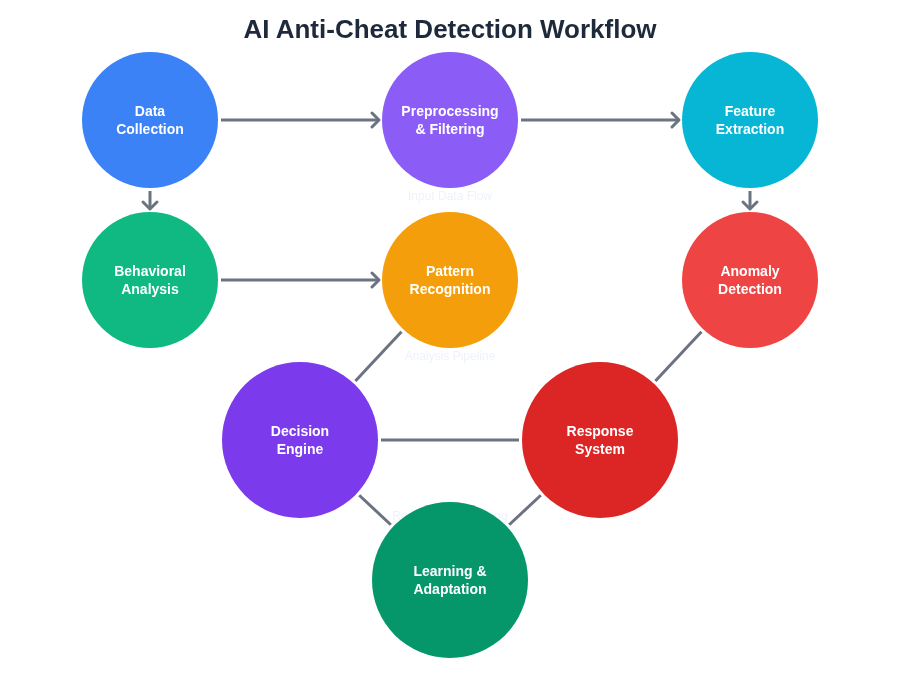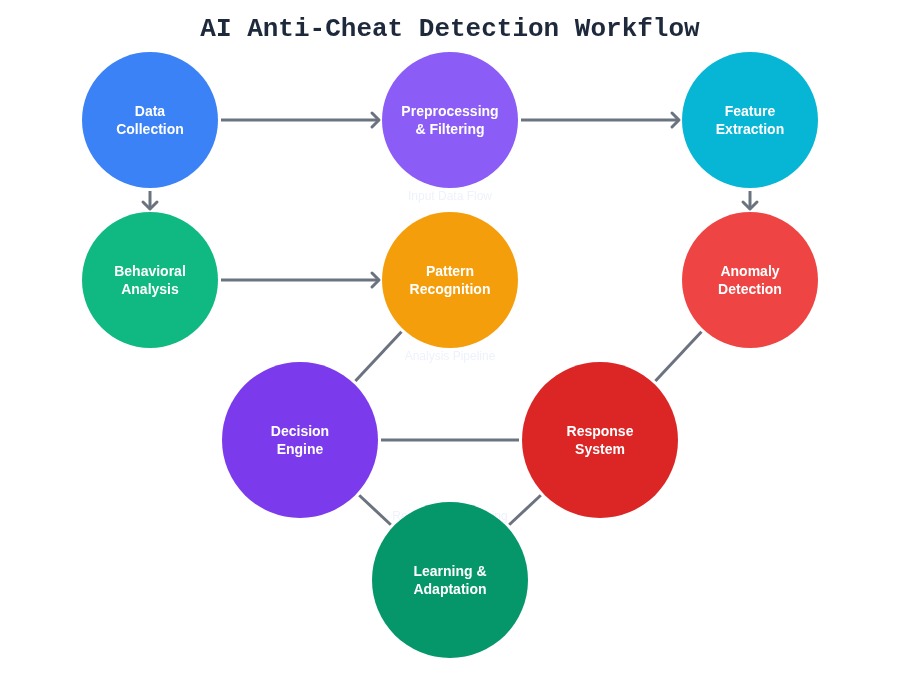--- a/index.html
+++ b/index.html
@@ -1,17 +1,17 @@
 <!DOCTYPE html>
 <html><head>
   <meta charset="utf-8">
   <style>
     html, body { margin: 0; padding: 0; background: #ffffff; }
     body { width: 900px; height: 700px; position: relative; overflow: hidden; font-family: "Liberation Sans", sans-serif; }
-    #title { position: absolute; left: 0; top: 14px; width: 900px; text-align: center; font-size: 26px; font-weight: bold; color: #1e293b; font-family: Liberation Mono, monospace; }
+    #title { position: absolute; left: 0; top: 14px; width: 900px; text-align: center; font-size: 26px; font-weight: bold; color: #1e293b; }
     svg#diagram { position: absolute; left: 0; top: 0; }
     .node-label { font-family: "Liberation Sans", sans-serif; font-size: 14px; font-weight: bold; fill: #ffffff; }
     .group-label { font-family: "Liberation Sans", sans-serif; font-size: 12px; fill: #eef2fb; }
     .edge { stroke: #6b7280; stroke-width: 3; fill: none; }
     .arrowhead { stroke: #6b7280; stroke-width: 3; fill: none; stroke-linecap: round; stroke-linejoin: round; }
   </style>
 </head>
 <body>
 
 <div id="title">AI Anti-Cheat Detection Workflow</div>

